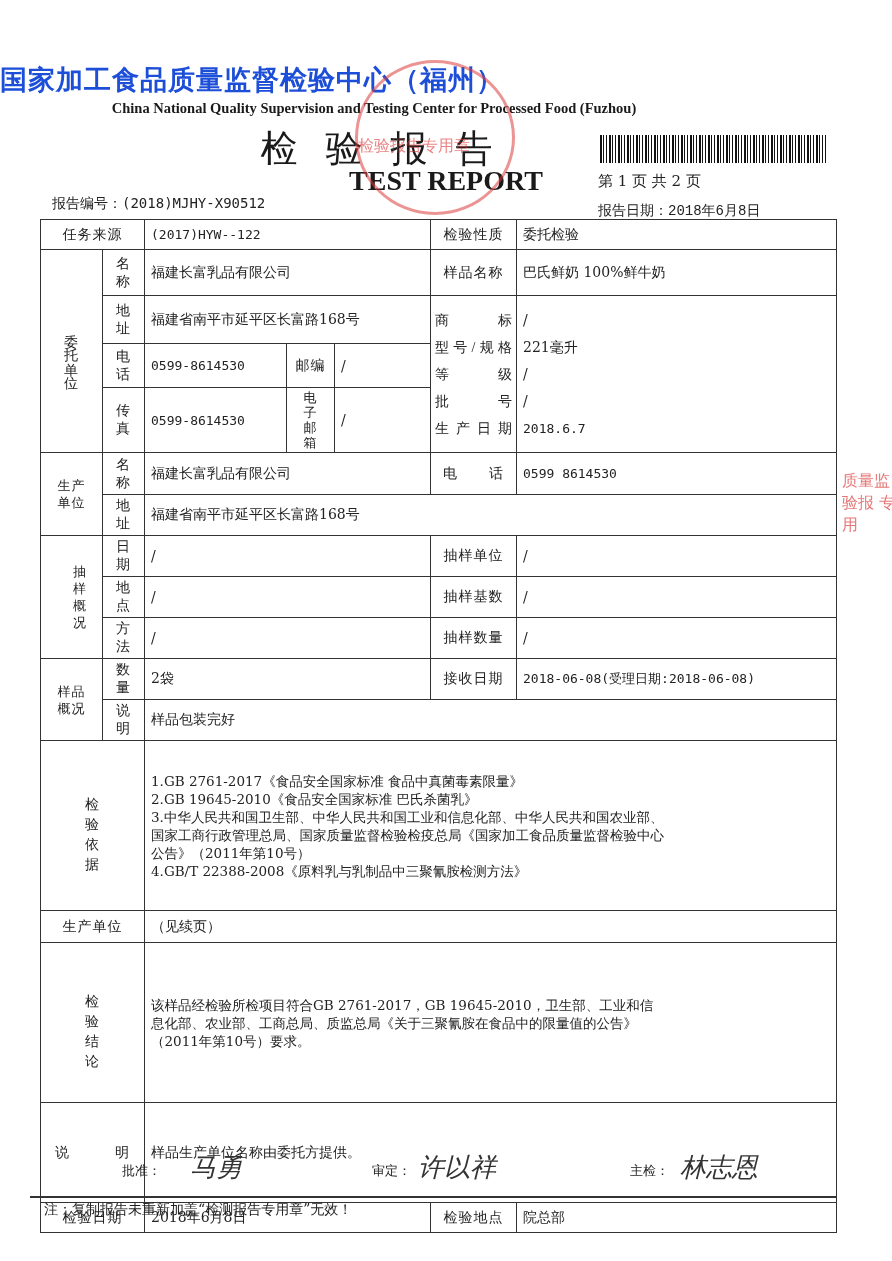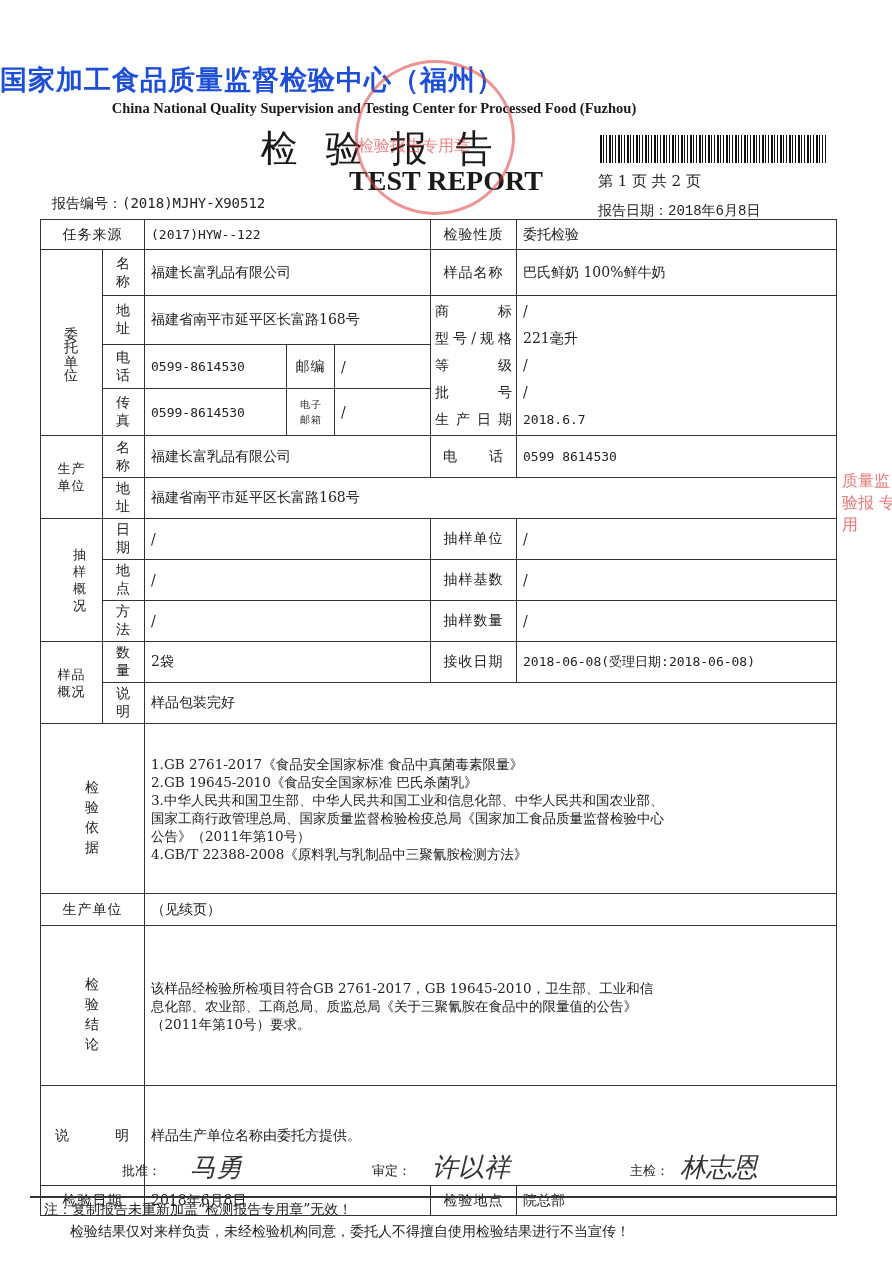--- a/index.html
+++ b/index.html
@@ -67,21 +67,21 @@
   <tr style="height:46px">
     <td rowspan="4" class="lbl" style="writing-mode:vertical-rl;letter-spacing:14px;text-orientation:upright;">委托单位</td>
     <td class="lbl">名称</td>
     <td colspan="3">福建长富乳品有限公司</td>
     <td class="lbl">样品名称</td>
     <td>巴氏鲜奶 100%鲜牛奶</td>
   </tr>
   <tr style="height:48px">
     <td class="lbl">地址</td>
     <td colspan="3">福建省南平市延平区长富路168号</td>
-    <td rowspan="3" style="padding:0 4px;line-height:27px;">
+    <td rowspan="3" style="padding:0 4px;line-height:27px;font-family:Liberation Serif, serif;">
       <div class="spread">商标</div>
       <div class="spread">型号/规格</div>
       <div class="spread">等级</div>
       <div class="spread">批号</div>
       <div class="spread">生产日期</div>
     </td>
     <td rowspan="3" style="line-height:27px;">
       <div>/</div>
       <div>221毫升</div>
       <div>/</div>
@@ -91,21 +91,21 @@
   </tr>
   <tr style="height:44px">
     <td class="lbl">电话</td>
     <td class="mono">0599-8614530</td>
     <td class="lbl">邮编</td>
     <td>/</td>
   </tr>
   <tr style="height:46px">
     <td class="lbl">传真</td>
     <td class="mono">0599-8614530</td>
-    <td class="lbl" style="font-size:10px;line-height:15px;padding:2px 12px;text-align:right;">电子邮箱</td>
+    <td class="lbl" style="font-size:13px;line-height:15px;padding:2px 12px;">电子邮箱</td>
     <td>/</td>
   </tr>
   <tr style="height:42px">
     <td rowspan="2" class="lbl" style="font-size:13px;padding:2px 14px;line-height:17px;">生产单位</td>
     <td class="lbl">名称</td>
     <td colspan="3">福建长富乳品有限公司</td>
     <td class="lbl spread" style="padding:2px 12px;">电话</td>
     <td class="mono">0599 8614530</td>
   </tr>
   <tr style="height:30px">
@@ -175,21 +175,20 @@
     <td class="lbl">检验地点</td>
     <td>院总部</td>
   </tr>
 </tbody>
   </table>
 
 <div class="abs sigs">
   <span class="sig-label" style="left:82px">批准：</span>
   <span class="sig" style="left:150px">马勇</span>
   <span class="sig-label" style="left:332px">审定：</span>
-  <span class="sig" style="left:392px">许以祥</span>
+  <span class="sig" style="left:378px">许以祥</span>
   <span class="sig-label" style="left:590px">主检：</span>
   <span class="sig" style="left:640px">林志恩</span>
 </div>
 <div class="abs foot-line"></div>
 <div class="abs notes">
   <div>注：复制报告未重新加盖“检测报告专用章”无效！</div>
-  <div style="padding-left:26px">检验结果仅对来样负责，未经检验机构同意，委托人不得擅自使用检验结果进行不当宣传！</div>
 </div>
 
 </body></html>

